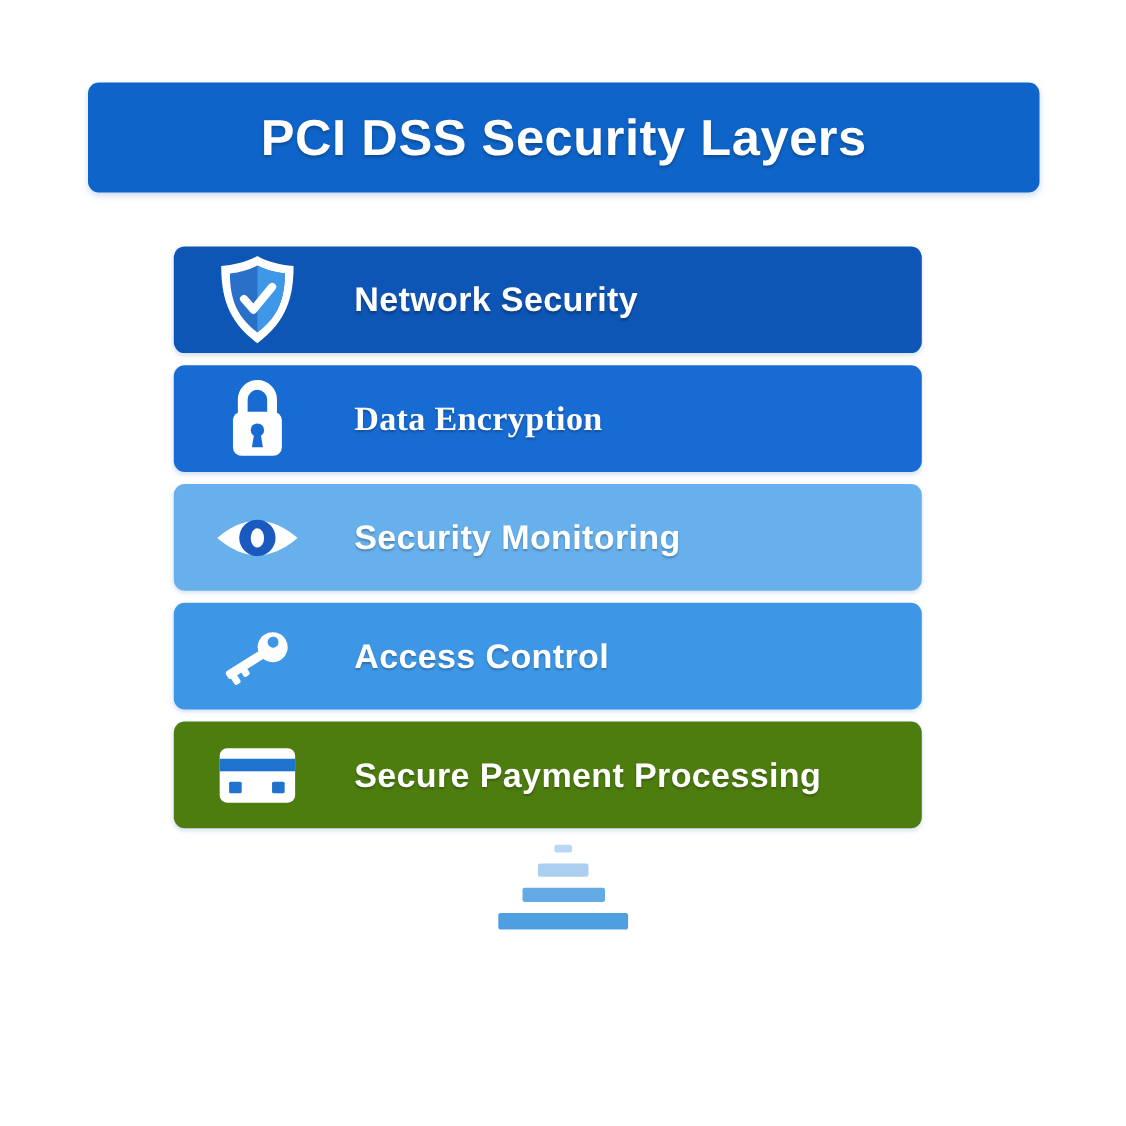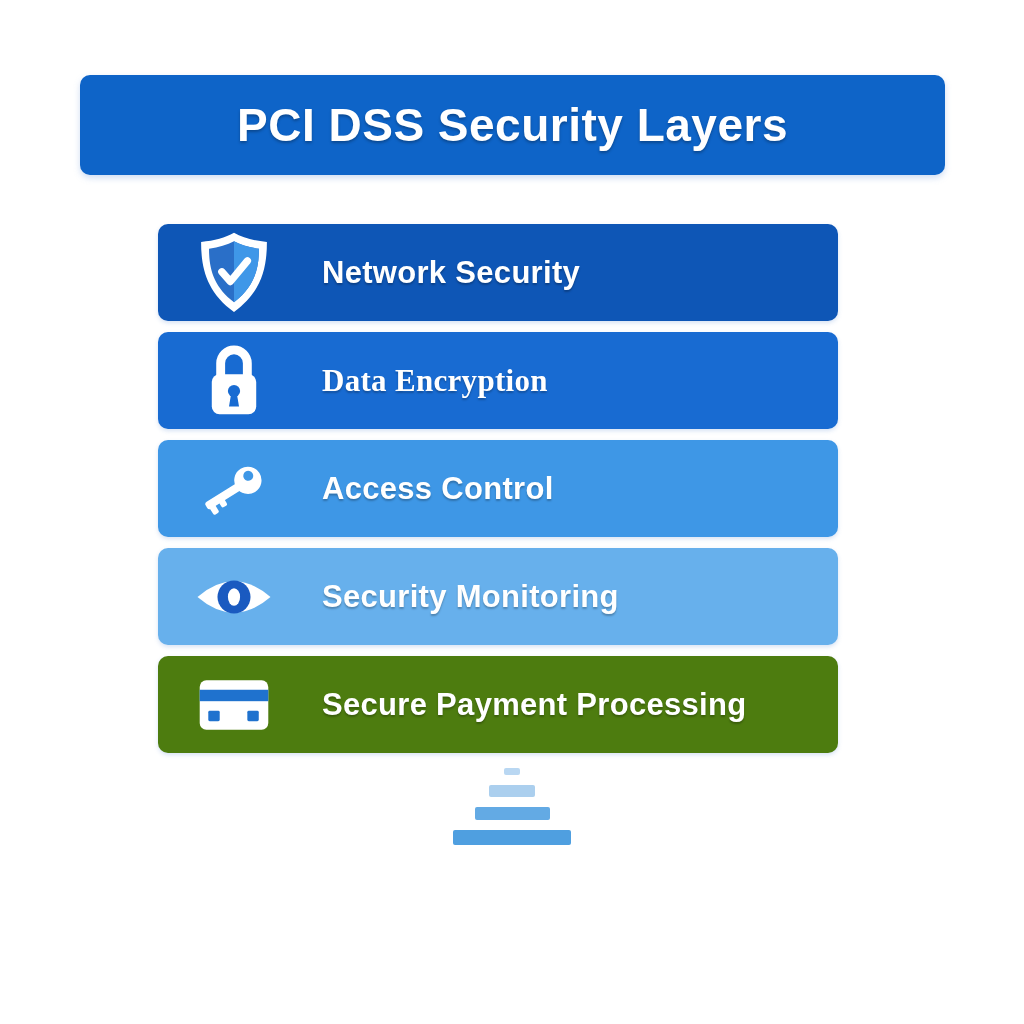--- a/index.html
+++ b/index.html
@@ -100,44 +100,44 @@
         <svg width="72" height="80" viewBox="0 0 64 72">
           <path d="M20 32 v-12 a12 12 0 0 1 24 0 v12" fill="none" stroke="#ffffff" stroke-width="8"></path>
           <rect x="12" y="30" width="40" height="36" rx="7" fill="#ffffff"></rect>
           <circle cx="32" cy="45" r="5.5" fill="#186bd2"></circle>
           <path d="M29.5 47 h5 l2 12 h-9 Z" fill="#186bd2"></path>
         </svg>
       </span>
       <span class="layer-label">Data Encryption</span>
     </div>
 
+    <div class="layer-row" style="background: rgb(103, 176, 236);">
+      <span class="layer-icon">
+        <svg width="92" height="60" viewBox="0 0 92 60">
+          <path d="M4 30 Q46 -6 88 30 Q46 66 4 30 Z" fill="#ffffff"></path>
+          <circle cx="46" cy="30" r="19" fill="#1a5ac0"></circle>
+          <ellipse cx="46" cy="30" rx="7" ry="10" fill="#ffffff"></ellipse>
+        </svg>
+      </span>
+      <span class="layer-label">Security Monitoring</span>
+    </div>
+
     <div class="layer-row" style="background: rgb(62, 151, 230);">
       <span class="layer-icon">
         <svg width="88" height="76" viewBox="0 0 88 76">
           <g transform="rotate(-32 44 38)">
             <circle cx="62" cy="38" r="15" fill="#ffffff"></circle>
             <circle cx="65" cy="34" r="5.5" fill="#3e97e6"></circle>
             <rect x="8" y="34" width="44" height="9" rx="3" fill="#ffffff"></rect>
             <rect x="10" y="41" width="7" height="10" rx="2" fill="#ffffff"></rect>
             <rect x="22" y="41" width="7" height="8" rx="2" fill="#ffffff"></rect>
           </g>
         </svg>
       </span>
       <span class="layer-label">Access Control</span>
-    </div>
-
-    <div class="layer-row" style="background: rgb(103, 176, 236);">
-      <span class="layer-icon">
-        <svg width="92" height="60" viewBox="0 0 92 60">
-          <path d="M4 30 Q46 -6 88 30 Q46 66 4 30 Z" fill="#ffffff"></path>
-          <circle cx="46" cy="30" r="19" fill="#1a5ac0"></circle>
-          <ellipse cx="46" cy="30" rx="7" ry="10" fill="#ffffff"></ellipse>
-        </svg>
-      </span>
-      <span class="layer-label">Security Monitoring</span>
     </div>
 
     <div class="layer-row" style="background: #4d7c0f;">
       <span class="layer-icon">
         <svg width="84" height="64" viewBox="0 0 84 64">
           <rect x="6" y="6" width="72" height="52" rx="7" fill="#ffffff"></rect>
           <rect x="6" y="16" width="72" height="12" fill="#1f72ce"></rect>
           <rect x="15" y="38" width="12" height="11" rx="1.5" fill="#1f72ce"></rect>
           <rect x="56" y="38" width="12" height="11" rx="1.5" fill="#1f72ce"></rect>
         </svg>

